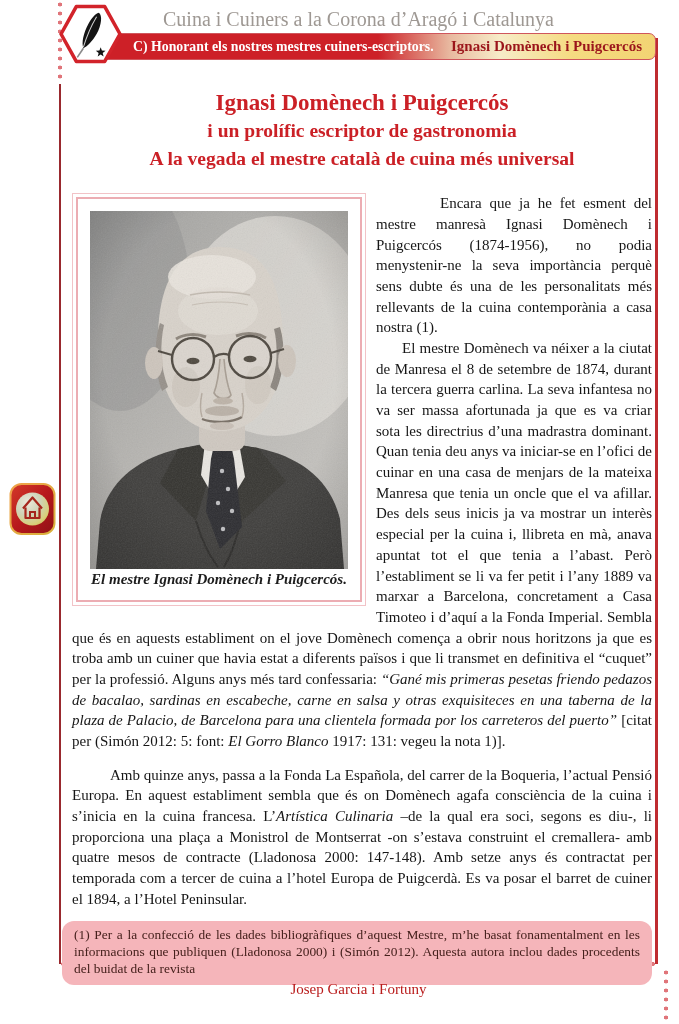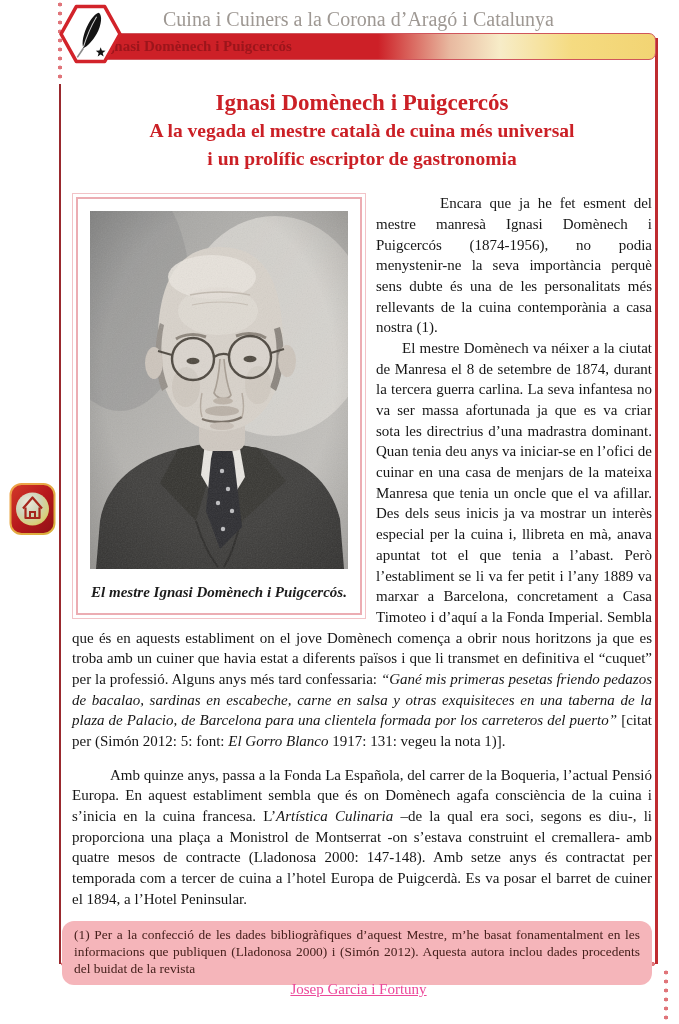--- a/index.html
+++ b/index.html
@@ -39,65 +39,66 @@
   .article-body p{margin:0;}
   .p1{text-indent:64px;}
   .p2{text-indent:26px;}
   .p3{margin-top:13px !important;text-indent:38px;}
   .p4{margin-top:12px !important;text-indent:38px;}
 
   figure.portrait{float:left;width:294px;margin:0 10px 6px 0;border:1px solid #f2c3c7;
     padding:3px;background:#fff;box-sizing:border-box;}
   .portrait-inner{border:2px solid #ecadb3;padding:12px 12px 10px;}
   .portrait-photo{display:block;width:258px;height:358px;}
-  figcaption{margin-top:13px;font-style:italic;font-weight:bold;font-size:15px;
+  figcaption{margin-top:0;font-style:italic;font-weight:bold;font-size:15px;
     color:#1d1d1d;text-align:center;}
 
   
   .footnote{clear:both;margin:11px 0 0 -10px;background:#f5b5ba;border-radius:12px;
     padding:5px 12px 7px;font-size:13.4px;line-height:1.3;text-align:justify;color:#45201c;}
 
   
   .page-footer{position:absolute;top:981px;left:60px;width:597px;text-align:center;
-    color:#ec4899;font-size:15px;text-decoration:underline;}
+    color:#b91c1c;font-size:15px;}
 
   
   .home-button{position:absolute;left:9px;top:482px;width:47px;height:54px;cursor:pointer;}
 </style>
 </head>
 <body>
 
 <div class="page">
 
   <div class="dot-v-left"></div>
   <div class="line-left"></div>
   <div class="line-right"></div>
   <div class="dot-h-bottom"></div>
   <div class="dot-v-right"></div>
 
   <div class="book-title">Cuina i Cuiners a la Corona d’Aragó i Catalunya</div>
 
   <div class="banner">
+    <span class="banner-left">C) Honorant els nostres mestres cuiners-escriptors.</span>
     <span class="banner-right">Ignasi Domènech i Puigcercós</span>
   </div>
 
   <div class="hex-badge">
     <svg viewBox="0 0 62 58" width="63" height="60">
       <polygon points="17,2 45,2 60,29 45,56 17,56 2,29" fill="#ffffff" stroke="#d2232a" stroke-width="3.5" stroke-linejoin="round"></polygon>
       <path d="M39,8 C43,10 42,20 37,29 C33,36 28,41 24,43 C22,38 24,28 29,19 C32,13 36,9 39,8 Z" fill="#141414"></path>
       <path d="M37,12 C31,22 27,32 24,42" stroke="#cfcfcf" stroke-width="1" fill="none"></path>
       <path d="M24,43 L18,52" stroke="#8a8a8a" stroke-width="1.6" fill="none"></path>
       <path d="M41,42 L42.2,45.3 L45.8,45.5 L43,47.8 L43.9,51.2 L41,49.2 L38.1,51.2 L39,47.8 L36.2,45.5 L39.8,45.3 Z" fill="#141414"></path>
     </svg>
   </div>
 
   <div class="content">
     <h1 class="article-title">Ignasi Domènech i Puigcercós</h1>
+    <div class="article-subtitle">i un prolífic escriptor de gastronomia</div>
     <div class="article-subtitle">A la vegada el mestre català de cuina més universal</div>
-    <div class="article-subtitle">i un prolífic escriptor de gastronomia</div>
 
     <div class="article-body">
 
       <figure class="portrait">
         <div class="portrait-inner">
           <svg class="portrait-photo" viewBox="0 0 258 358" preserveAspectRatio="none">
             <defs>
               <linearGradient id="pbg" x1="0" y1="0" x2="1" y2="1">
                 <stop offset="0" stop-color="#9f9f9d"></stop>
                   <stop offset="0.5" stop-color="#b9b7b3"></stop>

